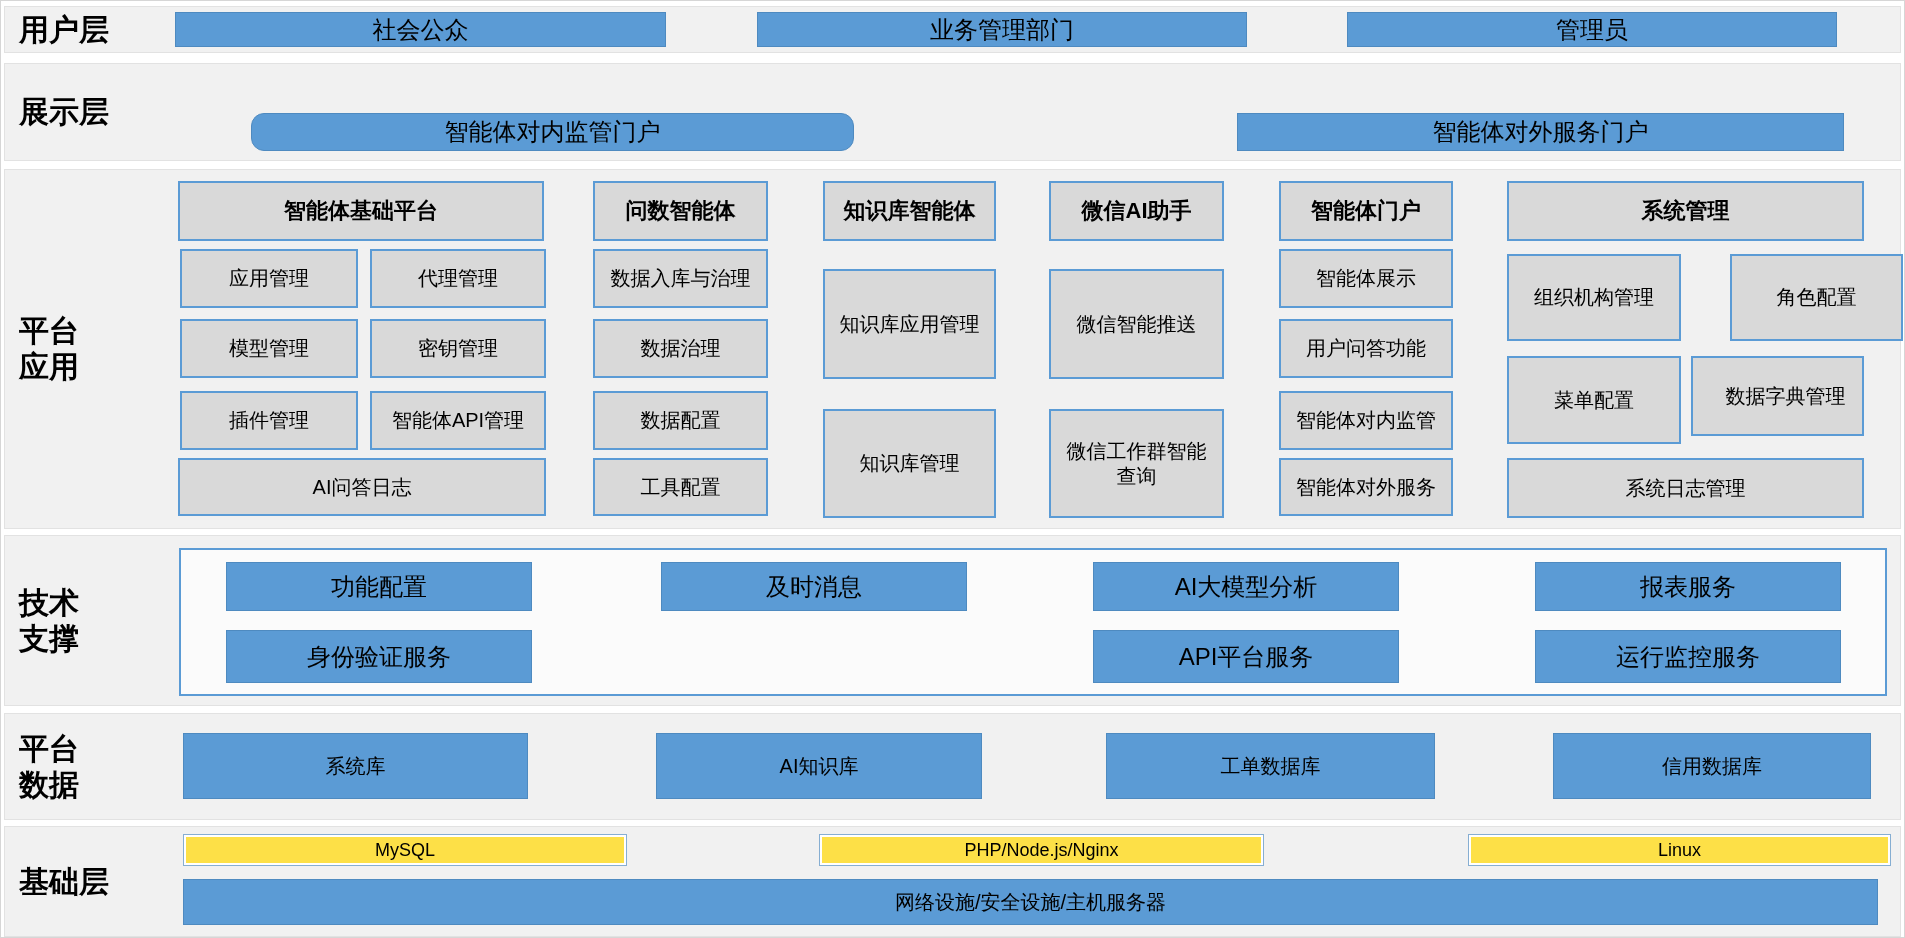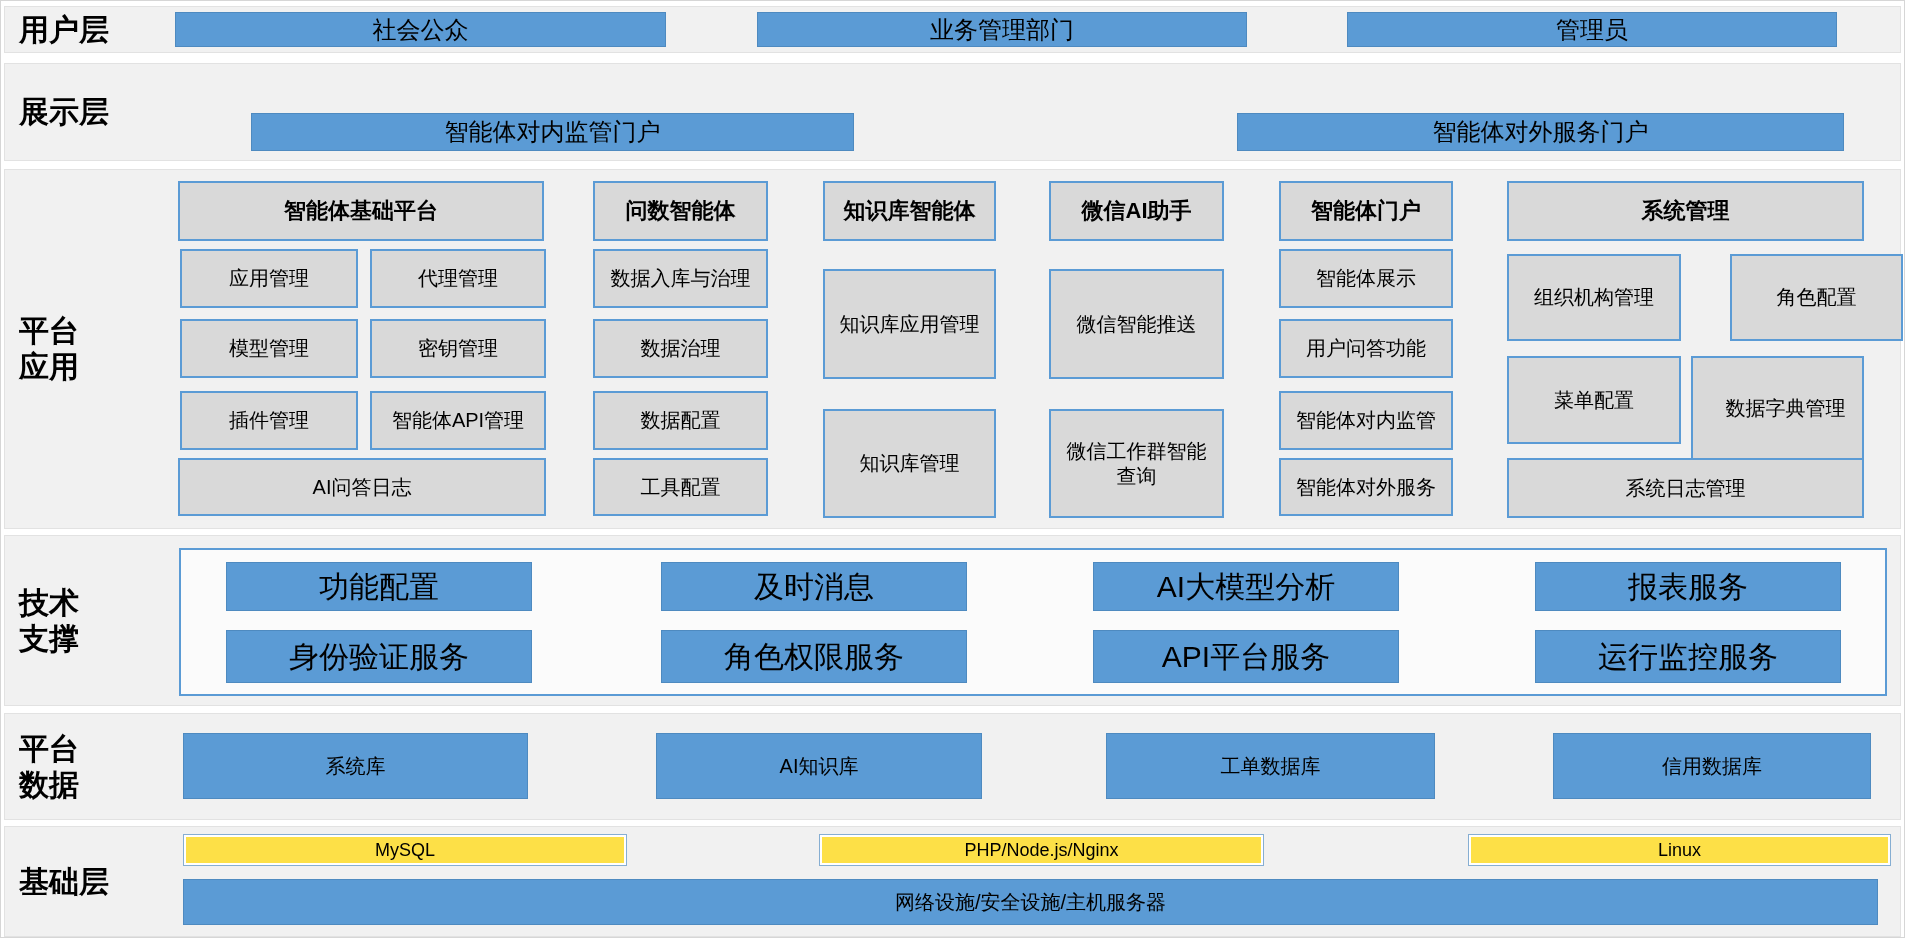--- a/index.html
+++ b/index.html
@@ -4,40 +4,40 @@
 <style>
   html,body{margin:0;padding:0;background:#ffffff;font-family:"Liberation Sans","DejaVu Sans",sans-serif;}
   .canvas{position:relative;width:1905px;height:938px;background:#ffffff;border:1px solid #d6d6d6;box-sizing:border-box;overflow:hidden;}
   .band{position:absolute;left:3px;right:3px;background:#f1f1f1;border:1px solid #e2e2e2;box-sizing:border-box;}
   .band-label{position:absolute;left:14px;top:50%;transform:translateY(-50%);font-size:30px;font-weight:bold;color:#000;white-space:pre-line;line-height:1.2;}
   .box{position:absolute;display:flex;align-items:center;justify-content:center;text-align:center;box-sizing:border-box;color:#000;line-height:1.25;}
   .blue{background:#5b9bd5;border:1px solid #4e8ac0;font-size:24px;}
   .gray{background:#d9d9d9;border:2px solid #5b9bd5;font-size:20px;white-space:pre-line;padding:0 4px;}
   .gray.hdr{font-weight:bold;font-size:22px;}
   .tech-container{position:absolute;background:#fbfbfb;border:2px solid #5b9bd5;box-sizing:border-box;}
-  .techblue{background:#5b9bd5;border:1px solid #4e8ac0;font-size:30px;}
+  .techblue{background:#5b9bd5;border:1px solid #4e8ac0;font-size:24px;}
   .stack{background:#fde047;border:1px solid #86aed2;box-shadow:inset 0 0 0 2px #ffffff;font-size:18px;}
   .datablue{background:#5b9bd5;border:1px solid #4e8ac0;font-size:20px;}
 </style>
 </head>
 <body>
 
 <div class="canvas">
 
   <div class="band" style="top:5px;height:47px;">
     <div class="band-label">用户层</div>
   </div>
   <div class="box blue" style="left:174px;top:11px;width:491px;height:35px;">社会公众</div>
   <div class="box blue" style="left:756px;top:11px;width:490px;height:35px;">业务管理部门</div>
   <div class="box blue" style="left:1346px;top:11px;width:490px;height:35px;">管理员</div>
 
   <div class="band" style="top:62px;height:98px;">
     <div class="band-label">展示层</div>
   </div>
-  <div class="box blue" style="left:250px;top:112px;width:603px;height:38px;">智能体对内监管门户</div>
+  <div class="box blue" style="left:250px;top:112px;width:603px;height:38px;border-radius:13px;">智能体对内监管门户</div>
   <div class="box blue" style="left:1236px;top:112px;width:607px;height:38px;">智能体对外服务门户</div>
 
   <div class="band" style="top:168px;height:360px;">
     <div class="band-label">平台
 应用</div>
   </div>
 
   <div class="box gray hdr" style="left:177px;top:180px;width:366px;height:60px;">智能体基础平台</div>
   <div class="box gray hdr" style="left:592px;top:180px;width:175px;height:60px;">问数智能体</div>
   <div class="box gray hdr" style="left:822px;top:180px;width:173px;height:60px;">知识库智能体</div>
@@ -66,34 +66,33 @@
 查询</div>
 
   <div class="box gray" style="left:1278px;top:248px;width:174px;height:59px;">智能体展示</div>
   <div class="box gray" style="left:1278px;top:318px;width:174px;height:59px;">用户问答功能</div>
   <div class="box gray" style="left:1278px;top:390px;width:174px;height:59px;">智能体对内监管</div>
   <div class="box gray" style="left:1278px;top:457px;width:174px;height:58px;">智能体对外服务</div>
 
   <div class="box gray" style="left:1506px;top:253px;width:174px;height:87px;">组织机构管理</div>
   <div class="box gray" style="left:1690px;top:253px;width:173px;height:87px;margin-left:39px;">角色配置</div>
   <div class="box gray" style="left:1506px;top:355px;width:174px;height:88px;">菜单配置</div>
-  <div class="box gray" style="left:1690px;top:355px;width:173px;height:104px;padding-left:20px;">数据字典管理</div>
+  <div class="box gray" style="left:1690px;top:355px;width:173px;height:80px;padding-left:20px;">数据字典管理</div>
   <div class="box gray" style="left:1506px;top:457px;width:357px;height:60px;">系统日志管理</div>
 
   <div class="band" style="top:534px;height:171px;">
     <div class="band-label">技术
 支撑</div>
   </div>
   <div class="tech-container" style="left:178px;top:547px;width:1708px;height:148px;"></div>
   <div class="box techblue" style="left:225px;top:561px;width:306px;height:49px;">功能配置</div>
   <div class="box techblue" style="left:660px;top:561px;width:306px;height:49px;">及时消息</div>
   <div class="box techblue" style="left:1092px;top:561px;width:306px;height:49px;">AI大模型分析</div>
   <div class="box techblue" style="left:1534px;top:561px;width:306px;height:49px;">报表服务</div>
   <div class="box techblue" style="left:225px;top:629px;width:306px;height:53px;">身份验证服务</div>
-  <div class="box techblue" style="left:660px;top:629px;width:306px;height:53px;">角色权限服务</div>
   <div class="box techblue" style="left:1092px;top:629px;width:306px;height:53px;">API平台服务</div>
   <div class="box techblue" style="left:1534px;top:629px;width:306px;height:53px;">运行监控服务</div>
 
   <div class="band" style="top:712px;height:107px;">
     <div class="band-label">平台
 数据</div>
   </div>
   <div class="box datablue" style="left:182px;top:732px;width:345px;height:66px;">系统库</div>
   <div class="box datablue" style="left:655px;top:732px;width:326px;height:66px;">AI知识库</div>
   <div class="box datablue" style="left:1105px;top:732px;width:329px;height:66px;">工单数据库</div>

